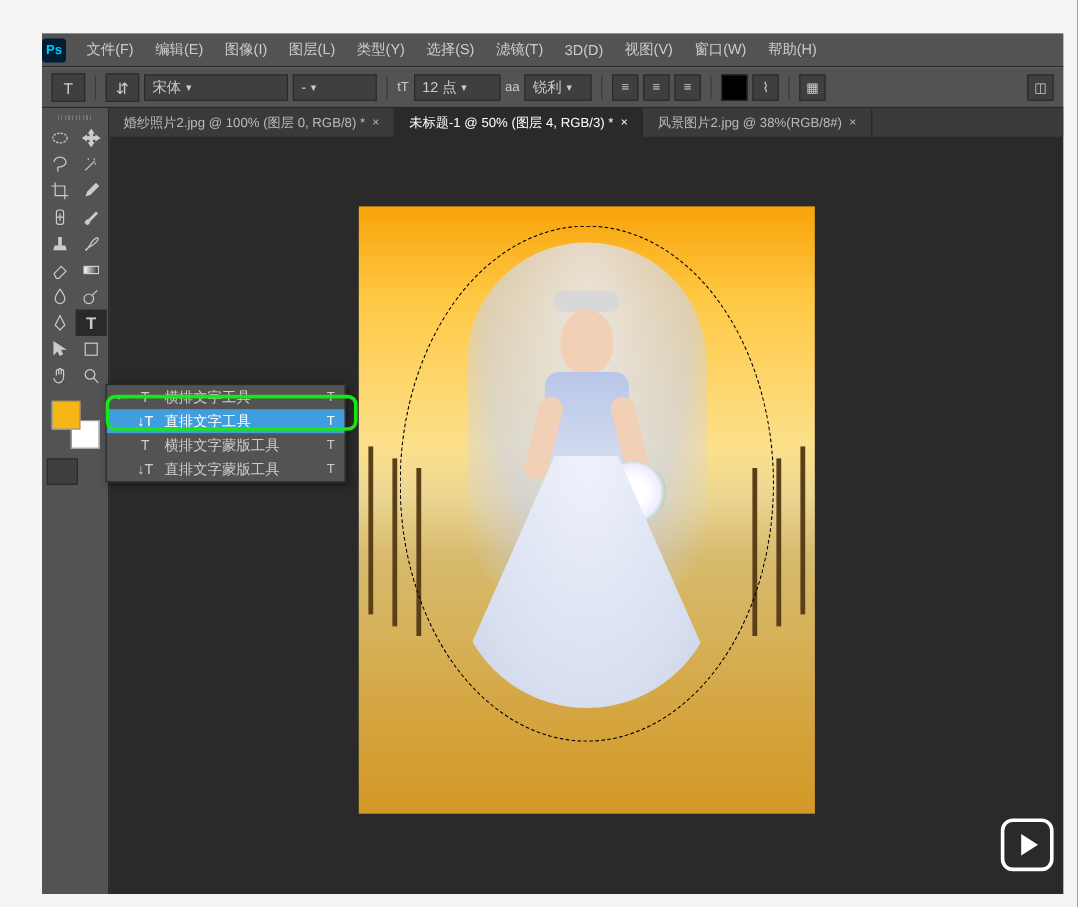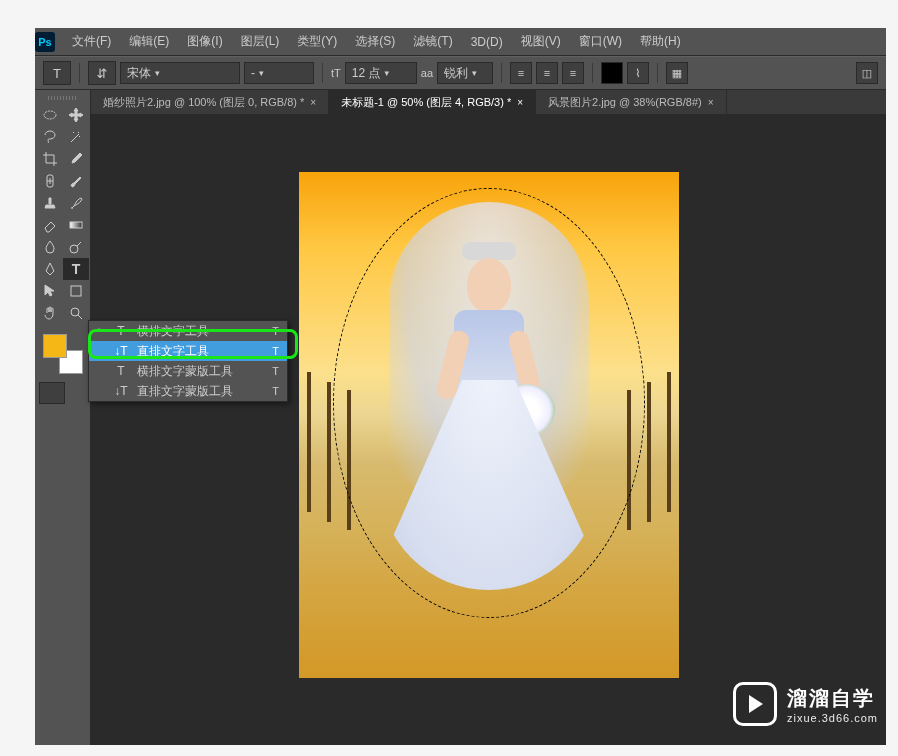--- a/index.html
+++ b/index.html
@@ -305,17 +305,13 @@
     <span class="fi-key">T</span>
   </div>
 </div>
 
 <div class="highlight-box"></div>
 
 <div class="watermark">
   <div class="wm-icon">
       <div class="wm-play"></div>
     </div>
-  <div class="wm-text">
-    <div class="wm-title">溜溜自学</div>
-    <div class="wm-sub">zixue.3d66.com</div>
-  </div>
 </div>
 
 </body></html>

